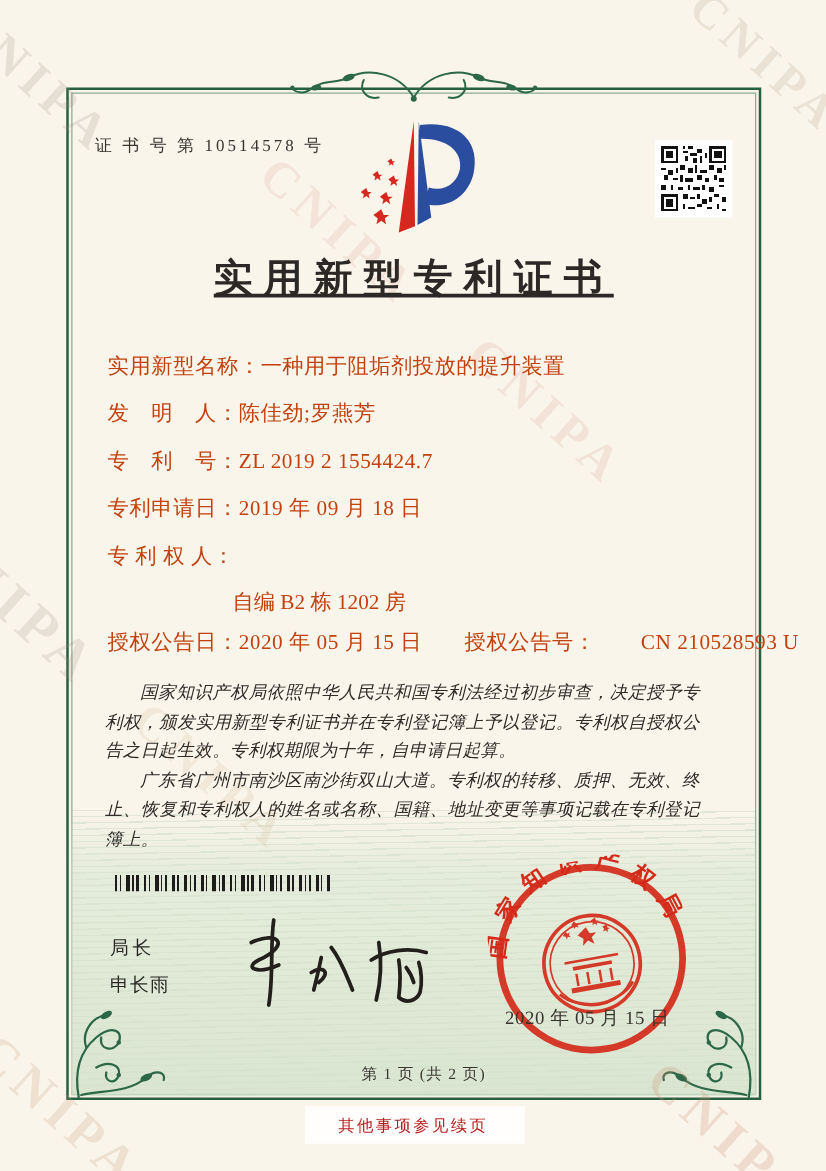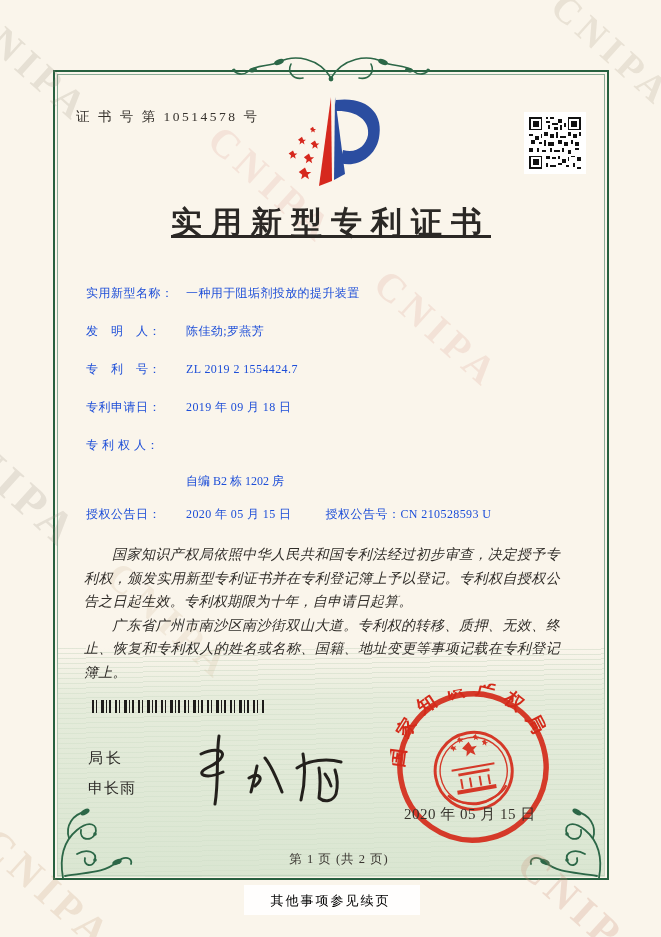--- a/index.html
+++ b/index.html
@@ -36,27 +36,27 @@
   
   .cert-no{
     left:76px;top:108px;font-size:13.5px;letter-spacing:2.5px;color:#37332e;z-index:6;
   }
   .title{
     left:53px;top:202px;width:556px;text-align:center;
     font-size:31px;font-weight:700;letter-spacing:9px;color:#2b2825;z-index:6;text-decoration:underline;
   }
   .qr{left:524px;top:112px;width:62px;height:62px;background:#fff;padding:3px;box-sizing:border-box;z-index:6;}
   
-  .fields{left:86px;top:281px;width:478px;font-size:12px;color:#1d4ed8;z-index:6;line-height:24px;}
+  .fields{left:86px;top:281px;width:478px;font-size:17px;color:#c2410c;z-index:6;line-height:24px;}
   .frow{display:flex;margin-bottom:14px;white-space:nowrap;}
   .flabel{flex:0 0 100px;letter-spacing:.5px;}
   .fval{letter-spacing:.4px;}
   .addr2{margin-left:100px;line-height:21px;}
   .frow.addr{margin-bottom:8px;}
-  .pair2{margin-left:34px;display:flex;}
+  .pair2{margin-left:34px;display:flex;gap:36px;}
   
   .paras{left:84px;top:543px;width:476px;z-index:6;
     font-size:14px;line-height:1.68;font-style:italic;color:#2f2c28;
     text-align:justify;letter-spacing:.3px;}
   .paras p{margin:0;text-indent:2em;}
   
   .barcode{
     left:92px;top:700px;width:172px;height:13px;z-index:6;
     background:repeating-linear-gradient(90deg,
       #1d1c1a 0 2px,transparent 2px 4px,
@@ -65,21 +65,21 @@
       #1d1c1a 14px 15px,transparent 15px 17px,
       #1d1c1a 17px 19px,transparent 19px 23px);
   }
   .sig-label{left:88px;top:749px;font-size:15px;letter-spacing:3px;color:#2b2926;z-index:6;}
   .sig-name{left:88px;top:779px;font-size:15px;letter-spacing:1px;color:#2b2926;z-index:6;}
   .signature{left:185px;top:724px;z-index:7;}
   .seal{left:394px;top:688px;width:158px;height:158px;z-index:6;transform:rotate(-10deg);}
   .seal-date{left:404px;top:805px;width:170px;font-size:15px;color:#37332d;letter-spacing:.5px;z-index:8;}
   .page-note{left:53px;top:851px;width:572px;text-align:center;font-size:12.5px;color:#3a3631;letter-spacing:1px;z-index:6;}
   .next-strip{left:244px;top:885px;width:176px;height:30px;background:rgba(255,255,255,.9);z-index:2;}
-  .footer-note{left:0;top:892px;width:661px;text-align:center;font-size:13px;color:#000000;letter-spacing:2px;z-index:6;}
+  .footer-note{left:0;top:892px;width:661px;text-align:center;font-size:13px;color:#b91c1c;letter-spacing:2px;z-index:6;}
 </style>
 </head>
 <body>
 
 <span class="wm" style="left:-14px;top:-6px;font-size:40px;color:rgba(152,140,122,.20);">CNIPA</span>
 <span class="wm" style="left:572px;top:-16px;font-size:38px;color:rgba(165,148,126,.20);">CNIPA</span>
 <span class="wm" style="left:-38px;top:404px;font-size:46px;color:rgba(148,140,124,.20);">CNIPA</span>
 <span class="wm" style="left:4px;top:818px;font-size:42px;color:rgba(196,156,120,.22);">CNIPA</span>
 <span class="wm" style="left:540px;top:840px;font-size:42px;color:rgba(205,145,118,.25);">CNIPA</span>
 <span class="wm" style="left:230px;top:116px;font-size:40px;color:rgba(214,128,112,.15);">CNIPA</span>

